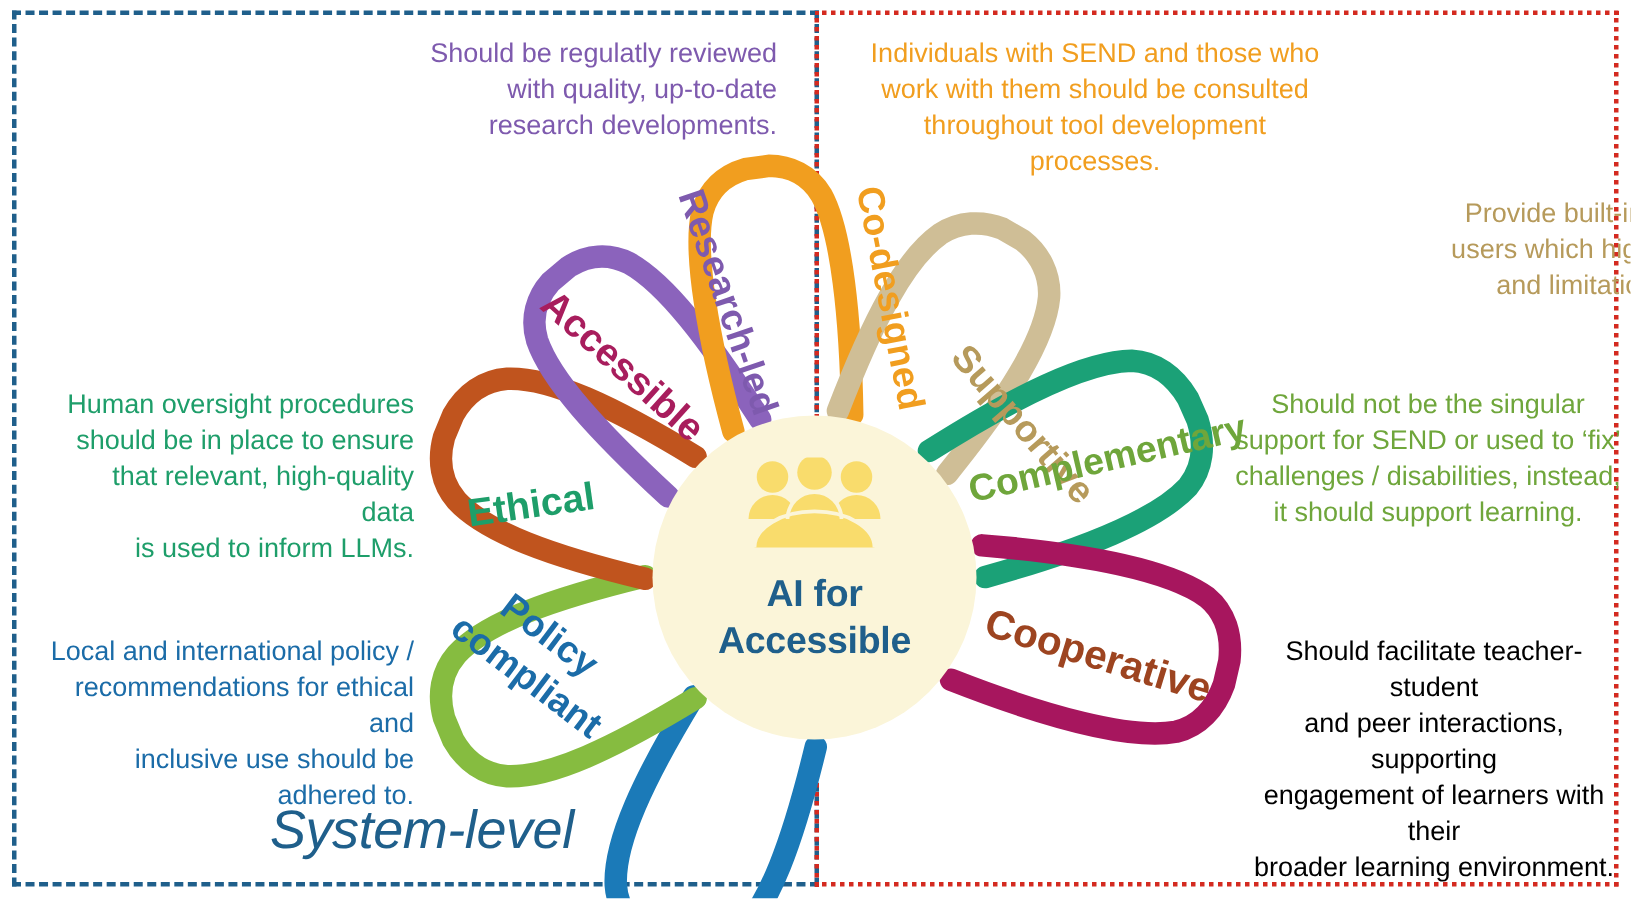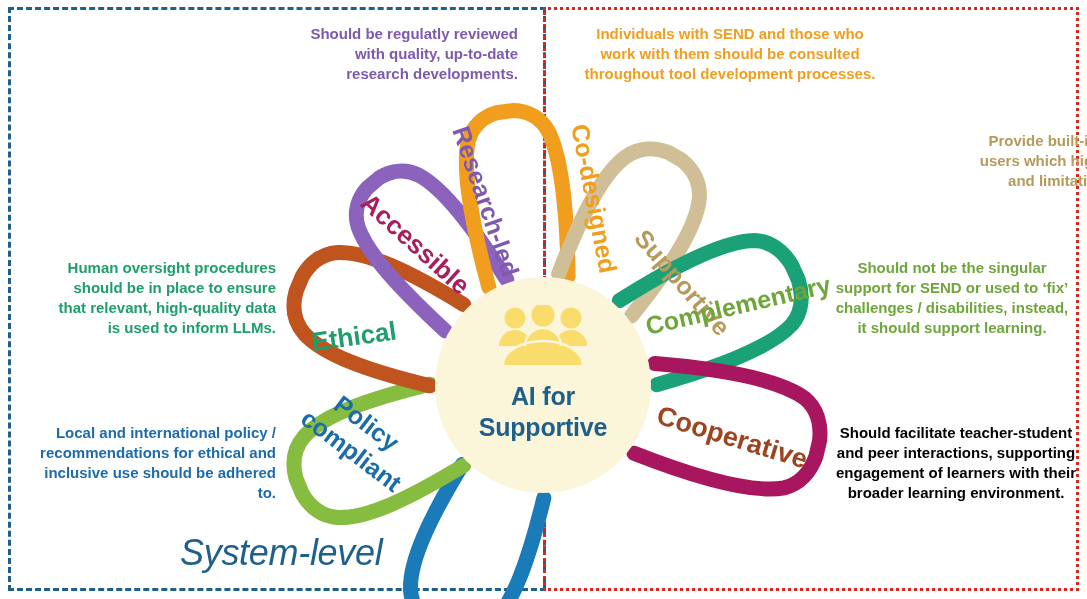--- a/index.html
+++ b/index.html
@@ -23,21 +23,21 @@
 
   .level-caption{
     position:absolute;font-style:italic;font-weight:normal;
     font-size:36px;letter-spacing:-0.3px;white-space:nowrap;
   }
   #system-caption{left:180px;top:532px;color:#1F5F8B;}
   #individual-caption{left:728px;top:530px;color:#D42A20;}
 
   
   .anno{
-    position:absolute;font-size:15px;font-weight:bold;
+    position:absolute;font-size:18px;font-weight:normal;
     line-height:1.33;white-space:pre-line;
   }
   .anno.r{text-align:right;}
   .anno.l{text-align:center;}
 
   #anno-research  {left:278px; top:24px;  width:240px; color:#7E5AAE;}
   #anno-accessible{left:46px;  top:108px; width:290px; color:#A81D5D;}
   #anno-ethical   {left:36px;  top:258px; width:240px; color:#1E9E6A;}
   #anno-policy    {left:30px;  top:423px; width:246px; color:#1B6CA8;}
 
@@ -188,21 +188,21 @@
       <circle cx="74" cy="13" r="10.5" fill="#F9DC6C"></circle>
       <path d="M2 41 a16 16 0 0 1 32 0 z" fill="#F9DC6C"></path>
       <path d="M58 41 a16 16 0 0 1 32 0 z" fill="#F9DC6C"></path>
       <circle cx="46" cy="10" r="11.5" fill="#F9DC6C"></circle>
       <path d="M28 41 a18 18 0 0 1 36 0 z" fill="#F9DC6C"></path>
       <path d="M6 60 a40 24 0 0 1 80 0 z" fill="#F9DC6C"></path>
       <path d="M6 60 a40 24 0 0 1 80 0" fill="none" stroke="#FBF5D9" stroke-width="2.5"></path>
       <path d="M28 41 a18 18 0 0 1 36 0" fill="none" stroke="#FBF5D9" stroke-width="2.5"></path>
     </svg>
     <div id="hub-title" style="color: rgb(31, 95, 139);">AI for
-Supportive</div>
+Accessible</div>
   </div>
 
   <div class="anno r" id="anno-research" style="color: rgb(126, 90, 174);">Should be regulatly reviewed
 with quality, up-to-date
 research developments.</div>
 
 
   <div class="anno r" id="anno-policy" style="color: rgb(27, 108, 168);">Local and international policy /
 recommendations for ethical and
 inclusive use should be adhered to.</div>

